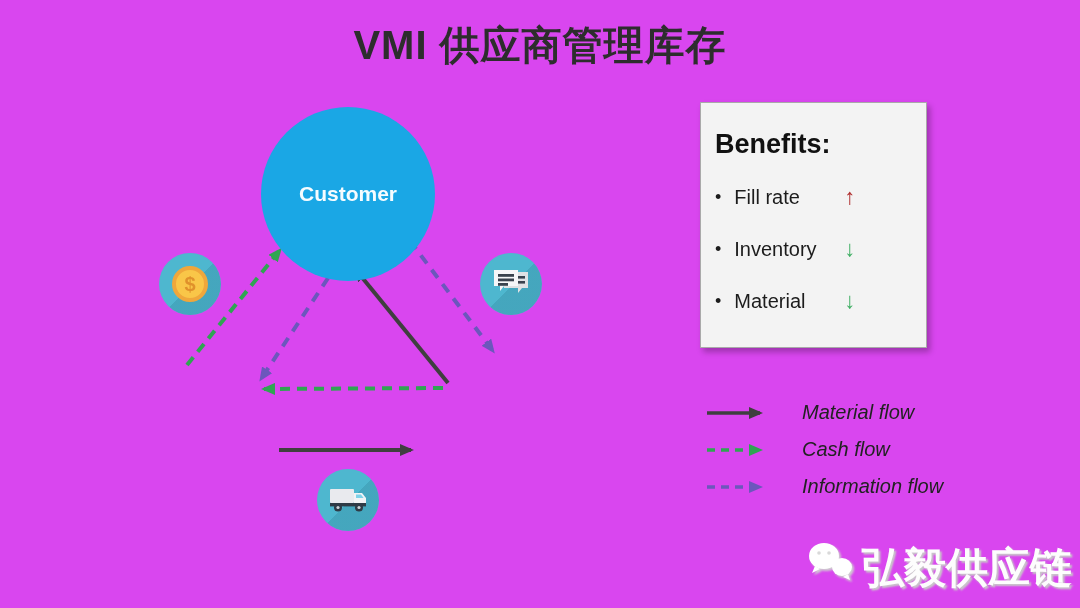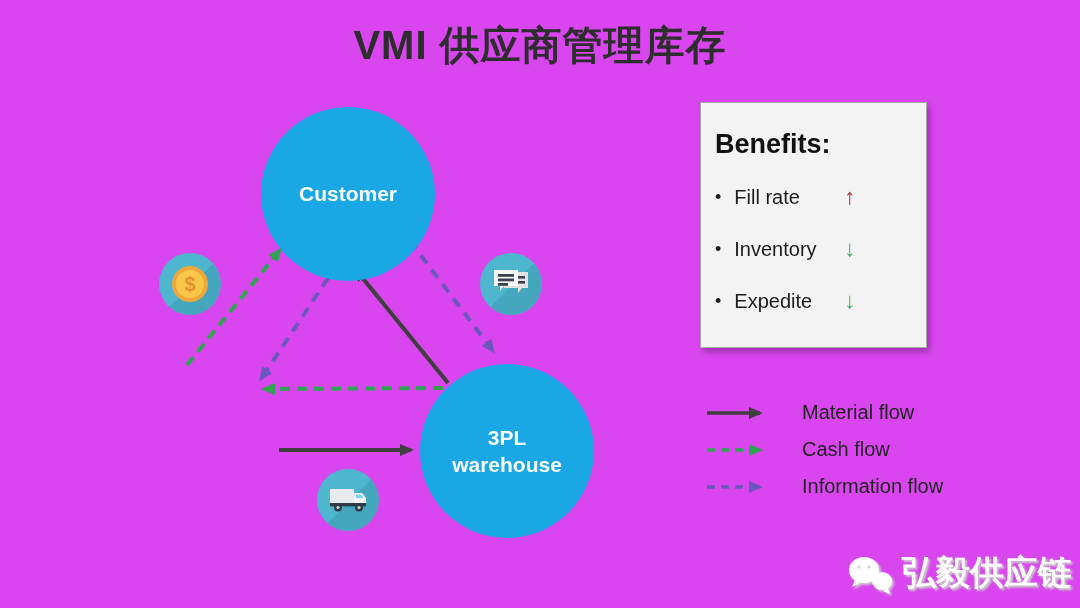--- a/index.html
+++ b/index.html
@@ -52,27 +52,27 @@
     box-shadow:3px 4px 6px rgba(0,0,0,0.28);padding:26px 14px 0 14px;
   }
   .benefits-title{font-size:27px;font-weight:700;color:#111;margin-bottom:24px;}
   .benefit-row{display:flex;align-items:center;margin-bottom:26px;font-size:20px;color:#1c1c1c;}
   .benefit-bullet{margin-right:13px;font-size:18px;color:#1c1c1c;}
   .benefit-label{width:110px;}
   .benefit-arrow{font-size:22px;font-weight:700;}
   .arrow-up{color:#b02f2f;}
   .arrow-down{color:#3fae63;}
   
-  .legend{position:absolute;left:706px;top:394px;}
+  .legend{position:absolute;left:706px;top:394px;font-style:italic;}
   .legend-row{display:flex;align-items:center;height:37px;}
   .legend-label{margin-left:28px;font-size:20px;color:#222;}
   
   .watermark{
-    position:absolute;right:8px;bottom:12px;display:flex;align-items:flex-end;
-    color:#fdfdfd;font-size:34px;font-weight:700;
+    position:absolute;right:8px;bottom:12px;display:flex;align-items:flex-start;
+    color:#fdfdfd;font-size:42px;font-weight:700;
     text-shadow:2px 2px 2px #c9c9c9;
   }
   .watermark svg{margin-right:6px;filter:drop-shadow(2px 2px 1px #cfcfcf);}
 </style>
 </head>
 <body>
 
 <div id="stage">
 
   <div class="title">VMI 供应商管理库存</div>
@@ -92,26 +92,20 @@
     <line x1="448" y1="383" x2="356" y2="270" stroke="#3f3f3f" stroke-width="4" marker-end="url(#mDark)"></line>
     <line x1="279" y1="450" x2="411" y2="450" stroke="#3f3f3f" stroke-width="4" marker-end="url(#mDark)"></line>
     <line x1="187" y1="365" x2="280" y2="250" stroke="#2fa552" stroke-width="4" stroke-dasharray="10 7" marker-end="url(#mGreen)"></line>
     <line x1="443" y1="388" x2="264" y2="389" stroke="#2fa552" stroke-width="4" stroke-dasharray="10 7" marker-end="url(#mGreen)"></line>
     <line x1="338" y1="263" x2="261" y2="379" stroke="#6c57bc" stroke-width="4" stroke-dasharray="10 8" marker-end="url(#mPurple)"></line>
     <line x1="410" y1="241" x2="493" y2="351" stroke="#6c57bc" stroke-width="4" stroke-dasharray="10 8" marker-end="url(#mPurple)"></line>
   </svg>
 
   <div class="node node-customer">
     <span>Customer</span>
-  </div>
-  <div class="node node-warehouse">
-    <span>
-      <span>3PL</span><br>
-      <span>warehouse</span>
-    </span>
   </div>
 
   <div class="mini mini-dollar">
     <div class="coin">$</div>
   </div>
 
   <div class="mini mini-chat">
     <svg width="38" height="32" viewBox="0 0 38 32">
       <path d="M12 4 h24 v16 h-6 l-4 5 v-5 h-14 z" fill="#dfe1e4"></path>
       <rect x="26" y="8" width="7" height="2.6" fill="#39424e"></rect>
@@ -146,21 +140,21 @@
     </div>
 
     <div class="benefit-row">
       <span class="benefit-bullet">•</span>
       <span class="benefit-label">Inventory</span>
       <span class="benefit-arrow arrow-down">↓</span>
     </div>
 
     <div class="benefit-row">
       <span class="benefit-bullet">•</span>
-      <span class="benefit-label">Expedite</span>
+      <span class="benefit-label">Material</span>
       <span class="benefit-arrow arrow-down">↓</span>
     </div>
   </div>
 
   <div class="legend">
     <div class="legend-row">
       <svg width="68" height="16" viewBox="0 0 68 16">
         <line x1="1" y1="8" x2="54" y2="8" stroke="#3f3f3f" stroke-width="3.6" marker-end="url(#mDark)"></line>
       </svg>
       <span class="legend-label">Material flow</span>

